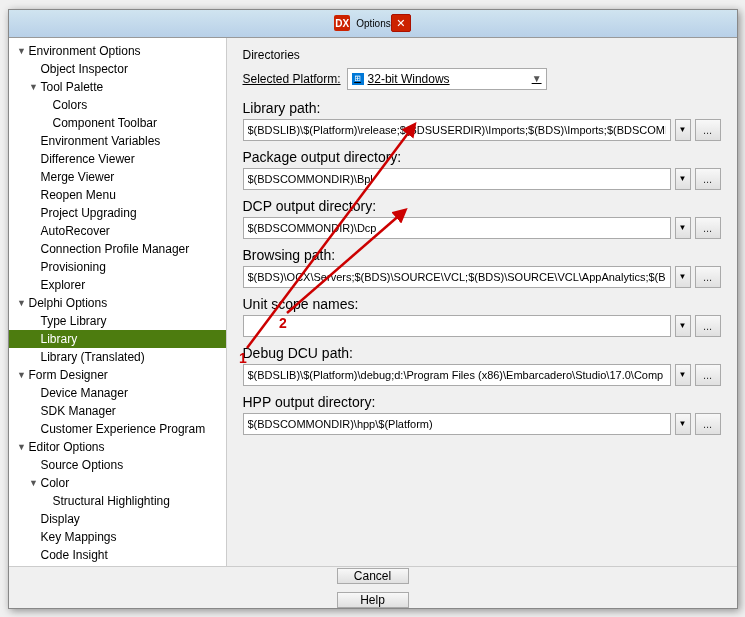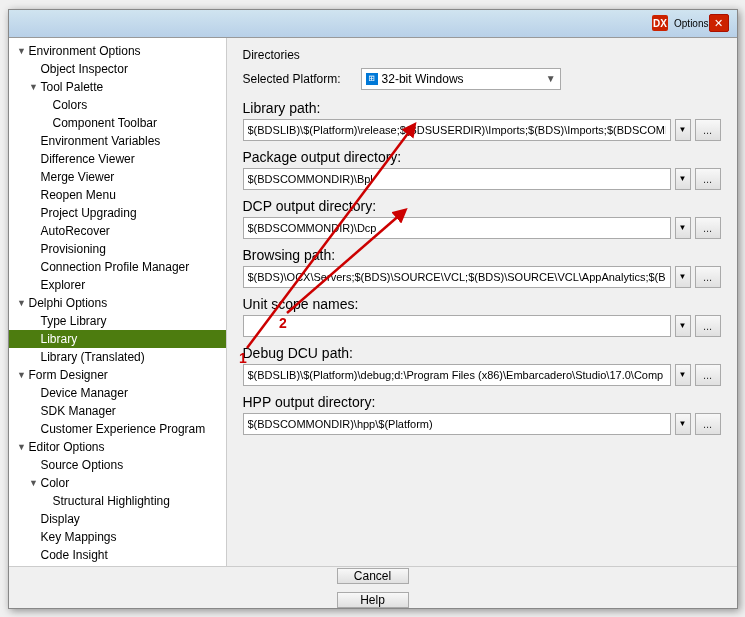--- a/index.html
+++ b/index.html
@@ -23,21 +23,21 @@
       display: flex;
       flex-direction: column;
     }
     .title-bar {
       background: linear-gradient(to bottom, #d0e4f0, #b8d0e8);
       height: 28px;
       display: flex;
       align-items: center;
       padding: 0 8px;
       border-bottom: 1px solid #999;
-      justify-content: flex-end;
+      justify-content: center;
       flex-shrink: 0;
     }
     .title-bar-left {
       display: flex;
       align-items: center;
       gap: 6px;
     }
     .title-icon {
       width: 16px;
       height: 16px;
@@ -120,21 +120,22 @@
     .section-label {
       font-size: 12px;
       color: #000;
       margin-bottom: 6px;
       font-weight: normal;
     }
     .form-row {
       display: flex;
       align-items: center;
       margin-bottom: 10px;
-      gap: 20px;
+      gap: 6px;
+      text-decoration: underline;
     }
     .form-label {
       font-size: 12px;
       color: #000;
       white-space: nowrap;
     }
     .dropdown {
       height: 22px;
       border: 1px solid #aaa;
       background: white;
@@ -327,27 +328,27 @@
       </div>
       <div class="tree-item indent-2">
         <div class="tree-item-content">
           <span class="expand-icon"> </span>
           <span>AutoRecover</span>
         </div>
       </div>
       <div class="tree-item indent-2">
         <div class="tree-item-content">
           <span class="expand-icon"> </span>
+          <span>Connection Profile Manager</span>
+        </div>
+      </div>
+      <div class="tree-item indent-2">
+        <div class="tree-item-content">
+          <span class="expand-icon"> </span>
           <span>Provisioning</span>
-        </div>
-      </div>
-      <div class="tree-item indent-2">
-        <div class="tree-item-content">
-          <span class="expand-icon"> </span>
-          <span>Connection Profile Manager</span>
         </div>
       </div>
       <div class="tree-item indent-2">
         <div class="tree-item-content">
           <span class="expand-icon"> </span>
           <span>Explorer</span>
         </div>
       </div>
 
       <div class="tree-item indent-1">

